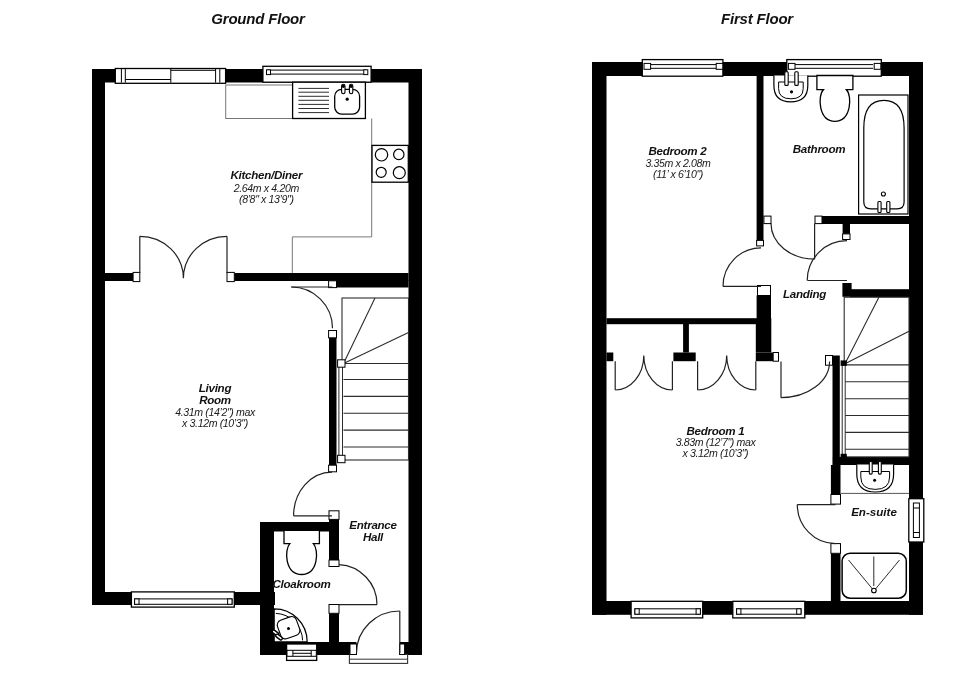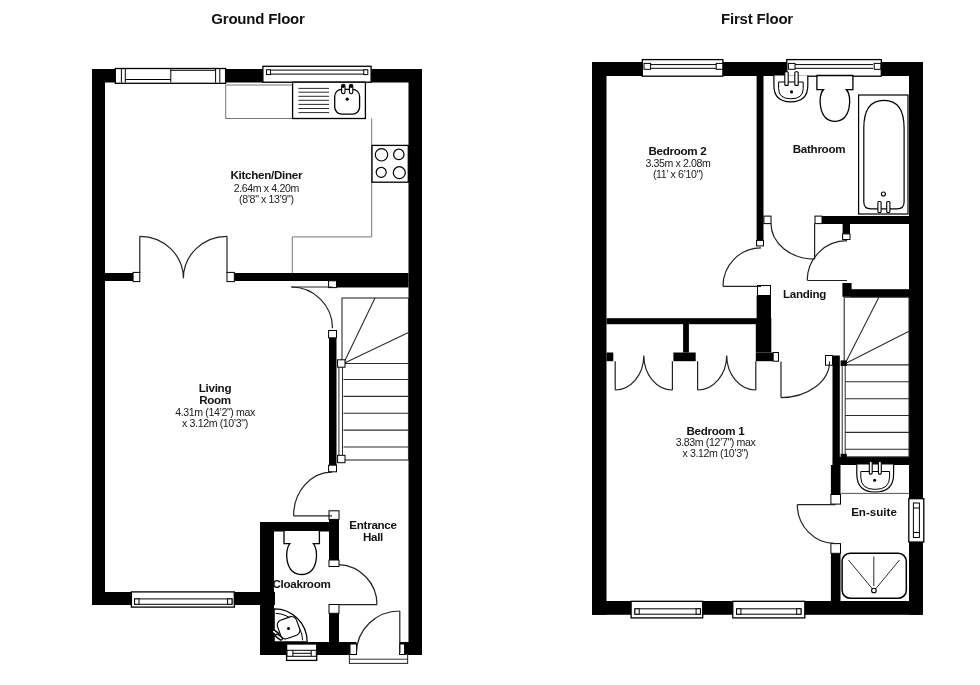--- a/index.html
+++ b/index.html
@@ -1,14 +1,14 @@
 <!DOCTYPE html>
 <html><head><meta charset="utf-8"><title>Floorplan</title><style>
 html,body{margin:0;padding:0;background:#fff;}
-#c{position:relative;width:980px;height:685px;background:#be185d;font-family:"Liberation Sans",sans-serif;overflow:hidden;}
+#c{position:relative;width:980px;height:685px;background:#be185d;font-family:"Liberation Sans",sans-serif;overflow:hidden;font-style:italic;}
 .rl{font-weight:bold;font-size:11.6px;fill:#121212;letter-spacing:-0.28px;}
 .dm{font-size:10.6px;fill:#1a1a1a;letter-spacing:-0.38px;}
 .tt{font-weight:bold;font-size:15px;fill:#121212;letter-spacing:-0.2px;}
 </style></head><body>
 <div id="c">
 <svg width="980" height="685" viewBox="0 0 980 685">
 <rect x="0" y="0" width="980" height="685" fill="#ffffff"></rect>
 
 <text class="tt" x="258" y="24" text-anchor="middle">Ground Floor</text>
 <g fill="#000" stroke="none">

